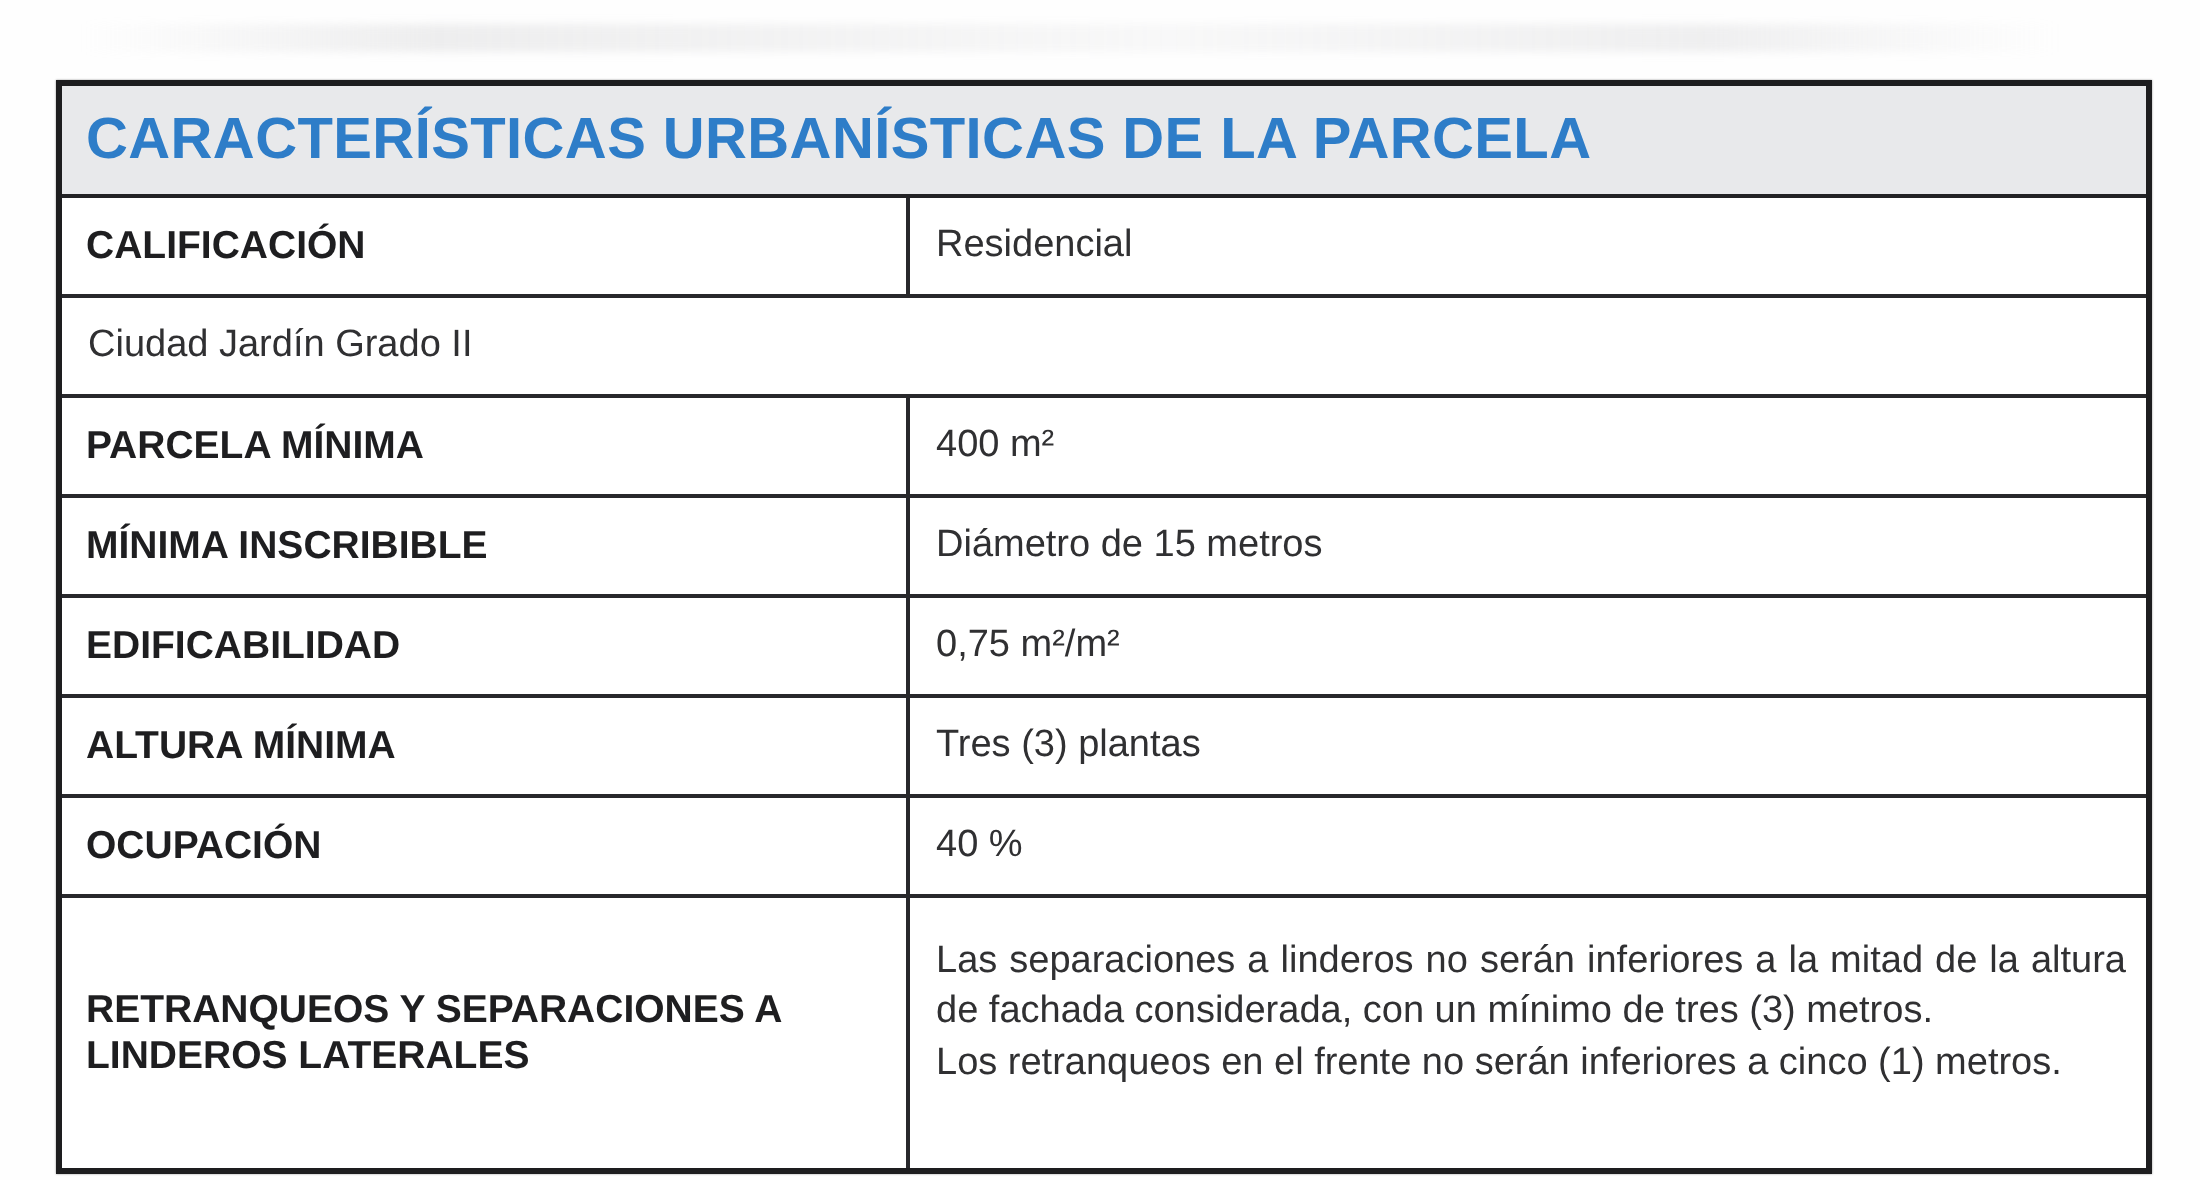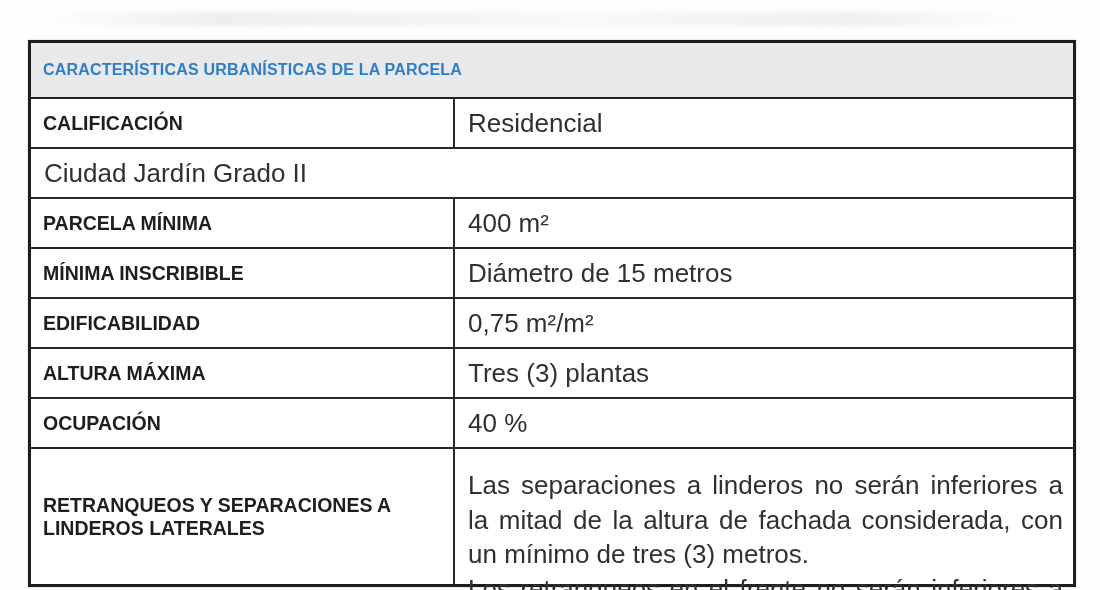--- a/index.html
+++ b/index.html
@@ -42,21 +42,21 @@
 
   .title-row {
     height: 56px;
     background: #e8e9eb;
     border-bottom: 2px solid #222225;
     display: flex;
     align-items: center;
     padding: 0 10px 0 12px;
     color: #2e7dc8;
     font-weight: bold;
-    font-size: 16px;
+    font-size: 29px;
     letter-spacing: 0.2px;
   }
 
   .row {
     display: flex;
     border-bottom: 2px solid #28282b;
     height: 50px;
   }
   .row:last-child { border-bottom: none; }
   .row.row-tall { height: 135px; }
@@ -72,21 +72,21 @@
     font-size: 19.5px;
     line-height: 1.18;
     color: #1e1e20;
   }
 
   .cell-value {
     flex: 1;
     display: flex;
     align-items: center;
     padding: 2px 10px 2px 13px;
-    font-size: 26px;
+    font-size: 19px;
     color: #303032;
   }
 
   .row-tall .cell-value {
     display: block;
     padding: 7px 10px 6px 13px;
     text-align: justify;
     line-height: 1.33;
     margin-top: 12px;
   }
@@ -120,21 +120,21 @@
       <div class="cell-label">MÍNIMA INSCRIBIBLE</div>
       <div class="cell-value">Diámetro de 15 metros</div>
     </div>
 
     <div class="row">
       <div class="cell-label">EDIFICABILIDAD</div>
       <div class="cell-value">0,75 m²/m²</div>
     </div>
 
     <div class="row">
-      <div class="cell-label">ALTURA MÁXIMA</div>
+      <div class="cell-label">ALTURA MÍNIMA</div>
       <div class="cell-value">Tres (3) plantas</div>
     </div>
 
     <div class="row">
       <div class="cell-label">OCUPACIÓN</div>
       <div class="cell-value">40 %</div>
     </div>
 
     <div class="row row-tall">
       <div class="cell-label">RETRANQUEOS Y SEPARACIONES A LINDEROS LATERALES</div>

